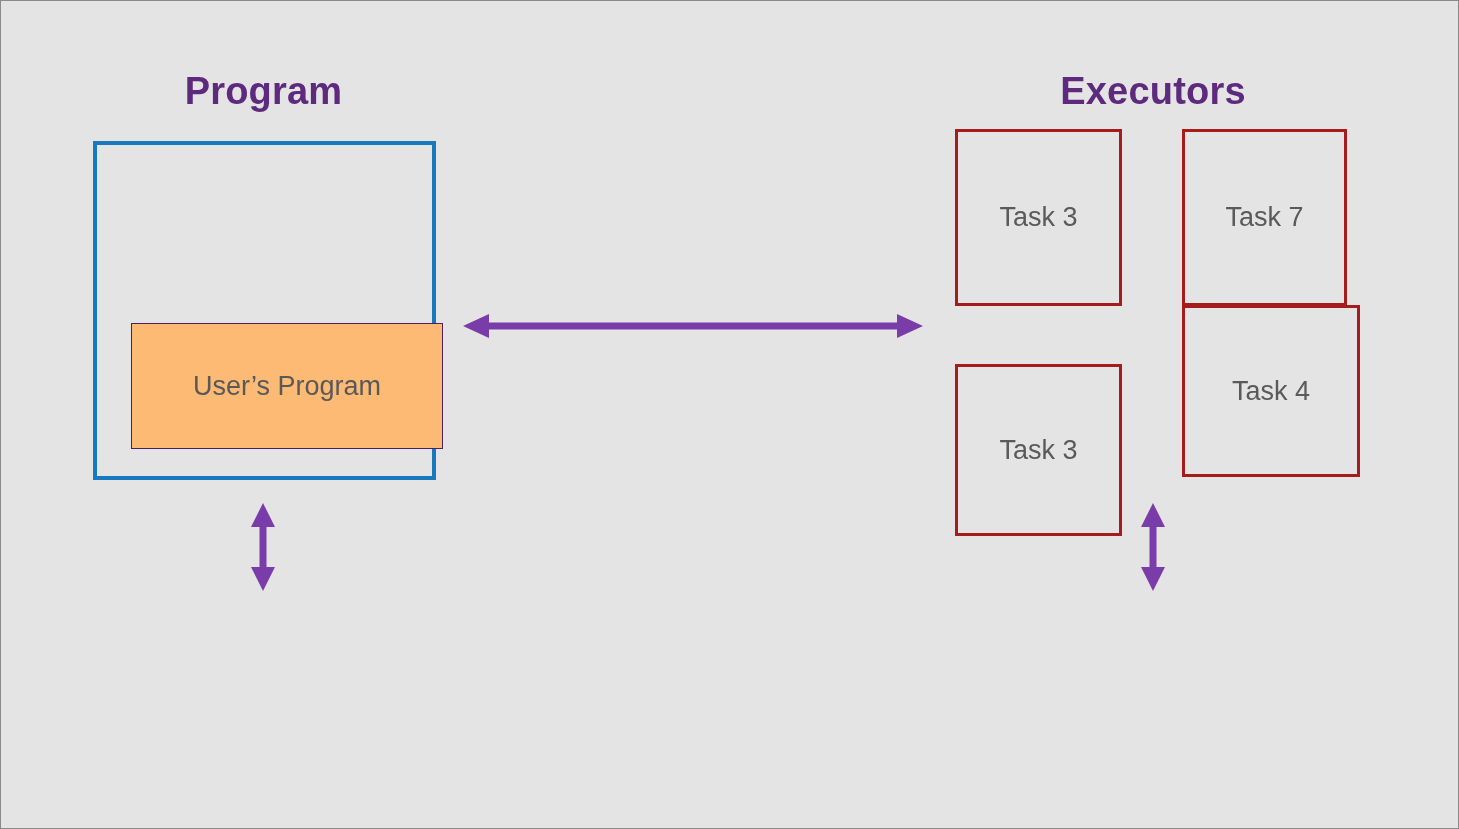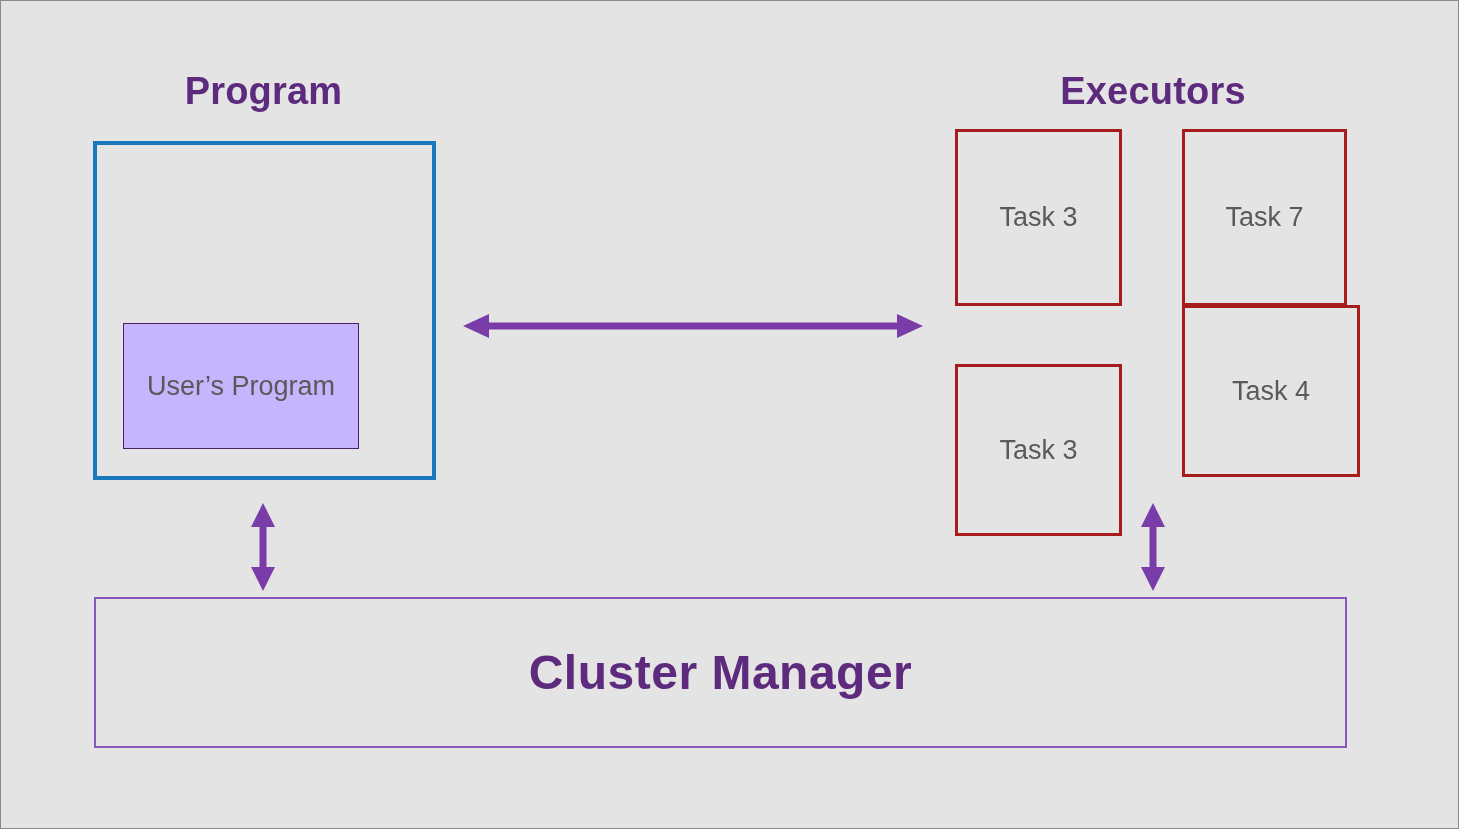--- a/index.html
+++ b/index.html
@@ -69,25 +69,25 @@
   }
   #spark-session-card {
     left: 122px;
     top: 172px;
     width: 285px;
     height: 122px;
     background: #155e96;
     color: #eaf3fb;
   }
   #users-program-card {
-    left: 122px;
+    left: 130px;
     top: 322px;
-    width: 236px;
+    width: 312px;
     height: 126px;
-    background: #c4b5fd;
+    background: #fdba74;
     color: #595959;
   }
 
   
   .task-box {
     position: absolute;
     box-sizing: border-box;
     border: 3px solid #a61c1c;
     background: transparent;
     display: flex;
@@ -153,23 +153,20 @@
   <div class="task-box" id="task-2">
     <span>Task 7</span>
   </div>
   <div class="task-box" id="task-3">
     <span>Task 3</span>
   </div>
   <div class="task-box" id="task-4">
     <span>Task 4</span>
   </div>
 
-  <div id="cluster-manager-box">
-    <span id="cluster-manager-label">Cluster Manager</span>
-  </div>
 
   <svg class="arrow-svg" id="arrow-horizontal" width="464" height="40" viewBox="0 0 464 40">
     <line x1="24" y1="20" x2="440" y2="20" stroke="#7a3ca8" stroke-width="7"></line>
     <polygon points="2,20 28,8 28,32" fill="#7a3ca8"></polygon>
     <polygon points="462,20 436,8 436,32" fill="#7a3ca8"></polygon>
   </svg>
 
   <svg class="arrow-svg" id="arrow-driver-cm" width="44" height="92" viewBox="0 0 44 92">
     <line x1="22" y1="18" x2="22" y2="74" stroke="#7a3ca8" stroke-width="7"></line>
     <polygon points="22,2 10,26 34,26" fill="#7a3ca8"></polygon>

